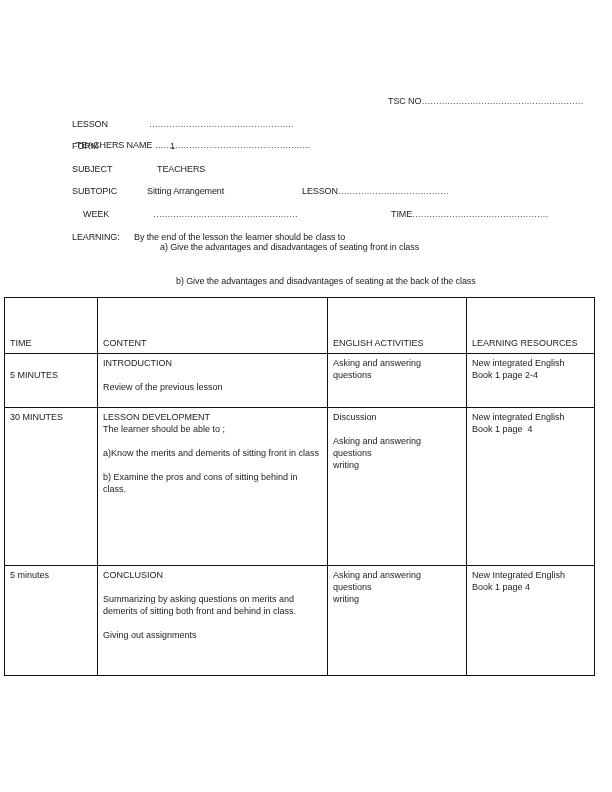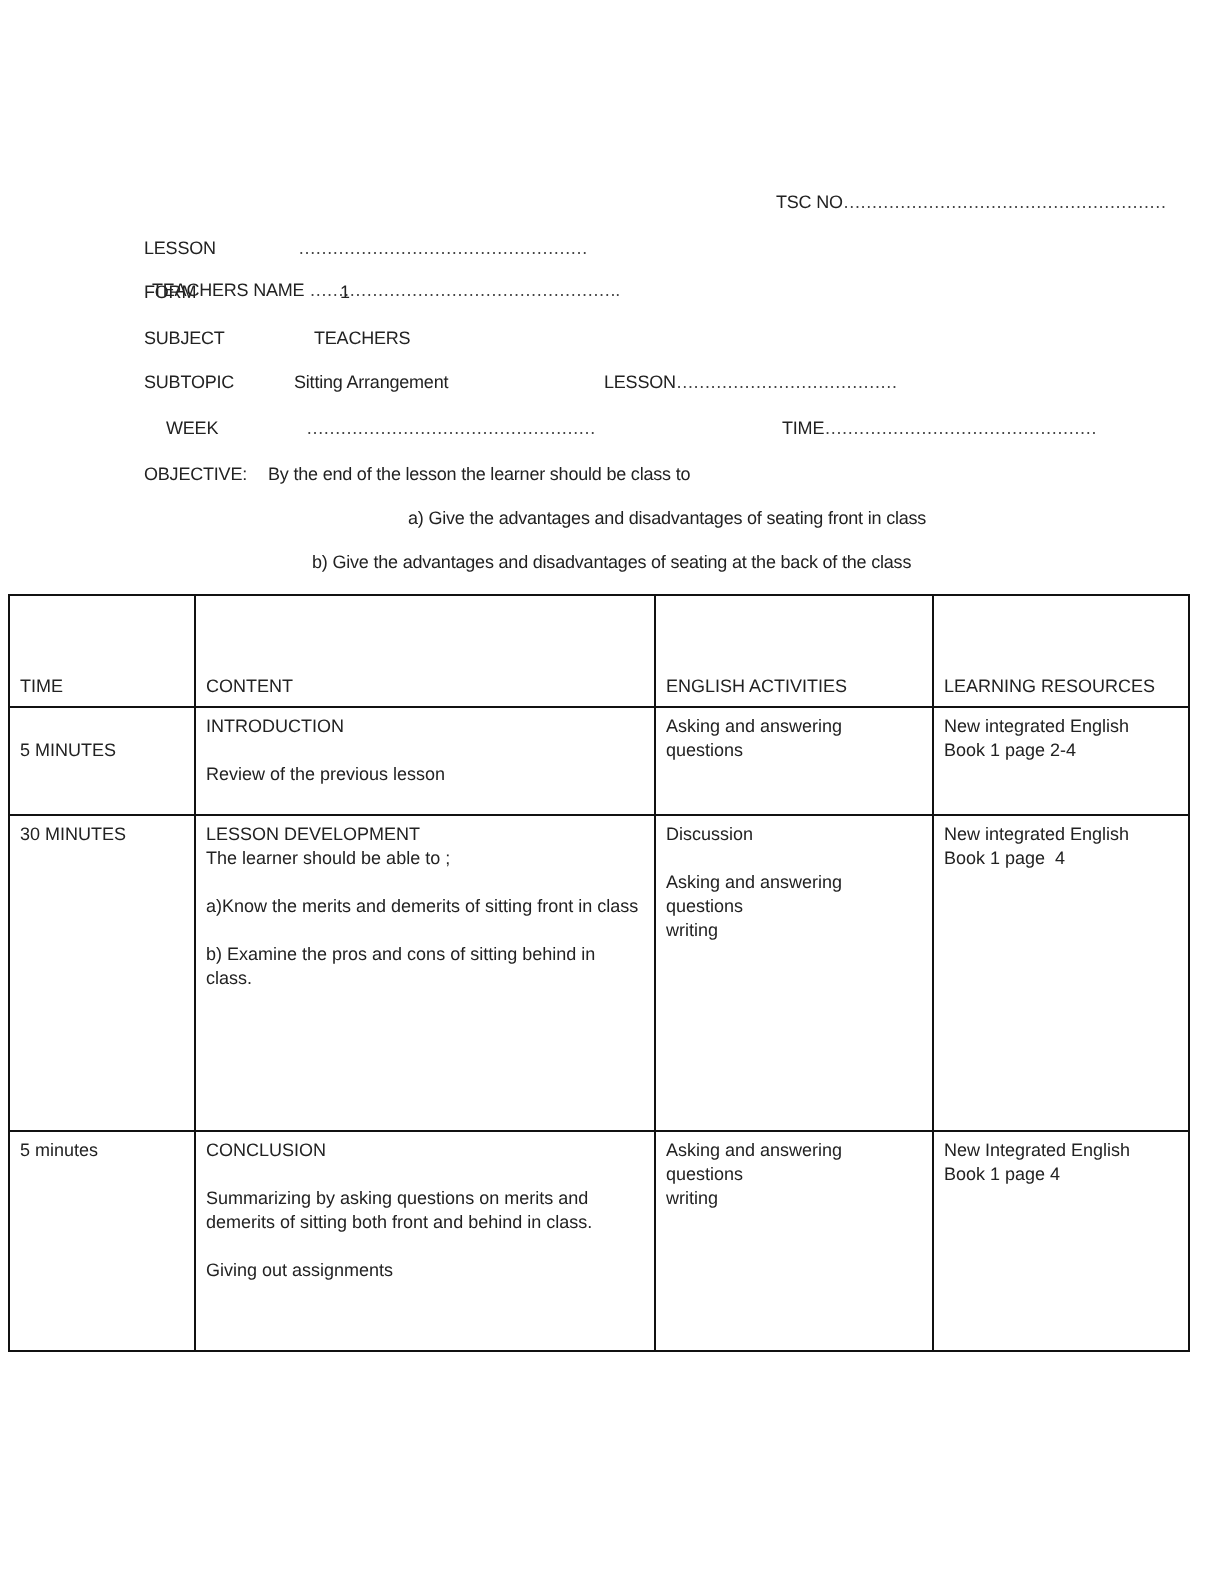--- a/index.html
+++ b/index.html
@@ -45,24 +45,24 @@
 <div class="hdr" style="left:302px; top:186px;">
   <span>LESSON</span><span class="dots">…………………………………</span>
 </div>
 
 <div class="hdr" style="left:72px; top:209px;margin-left:11px;">WEEK</div>
 <div class="hdr dots" style="left:153px; top:209px;">……………………………………………</div>
 <div class="hdr" style="left:359px; top:209px;margin-left:32px;">
   <span>TIME</span><span class="dots">…………………………………………</span>
 </div>
 
-<div class="hdr" style="left:72px; top:232px;">OBJECTIVE:</div>
+<div class="hdr" style="left:72px; top:232px;">LEARNING:</div>
 <div class="hdr" style="left:134px; top:232px;">By the end of the lesson the learner should be class to</div>
-<div class="hdr" style="left:160px; top:254px;margin-left:44px;">a) Give the advantages and disadvantages of seating front in class</div>
-<div class="hdr" style="left:156px; top:276px;">b) Give the advantages and disadvantages of seating at the back of the class</div>
+<div class="hdr" style="left:160px; top:242px;">a) Give the advantages and disadvantages of seating front in class</div>
+<div class="hdr" style="left:176px; top:276px;">b) Give the advantages and disadvantages of seating at the back of the class</div>
 
 <table class="plan">
   <colgroup>
     <col style="width:93px">
     <col style="width:230px">
     <col style="width:139px">
     <col style="width:128px">
   </colgroup>
   <tbody>
       <tr class="head">

